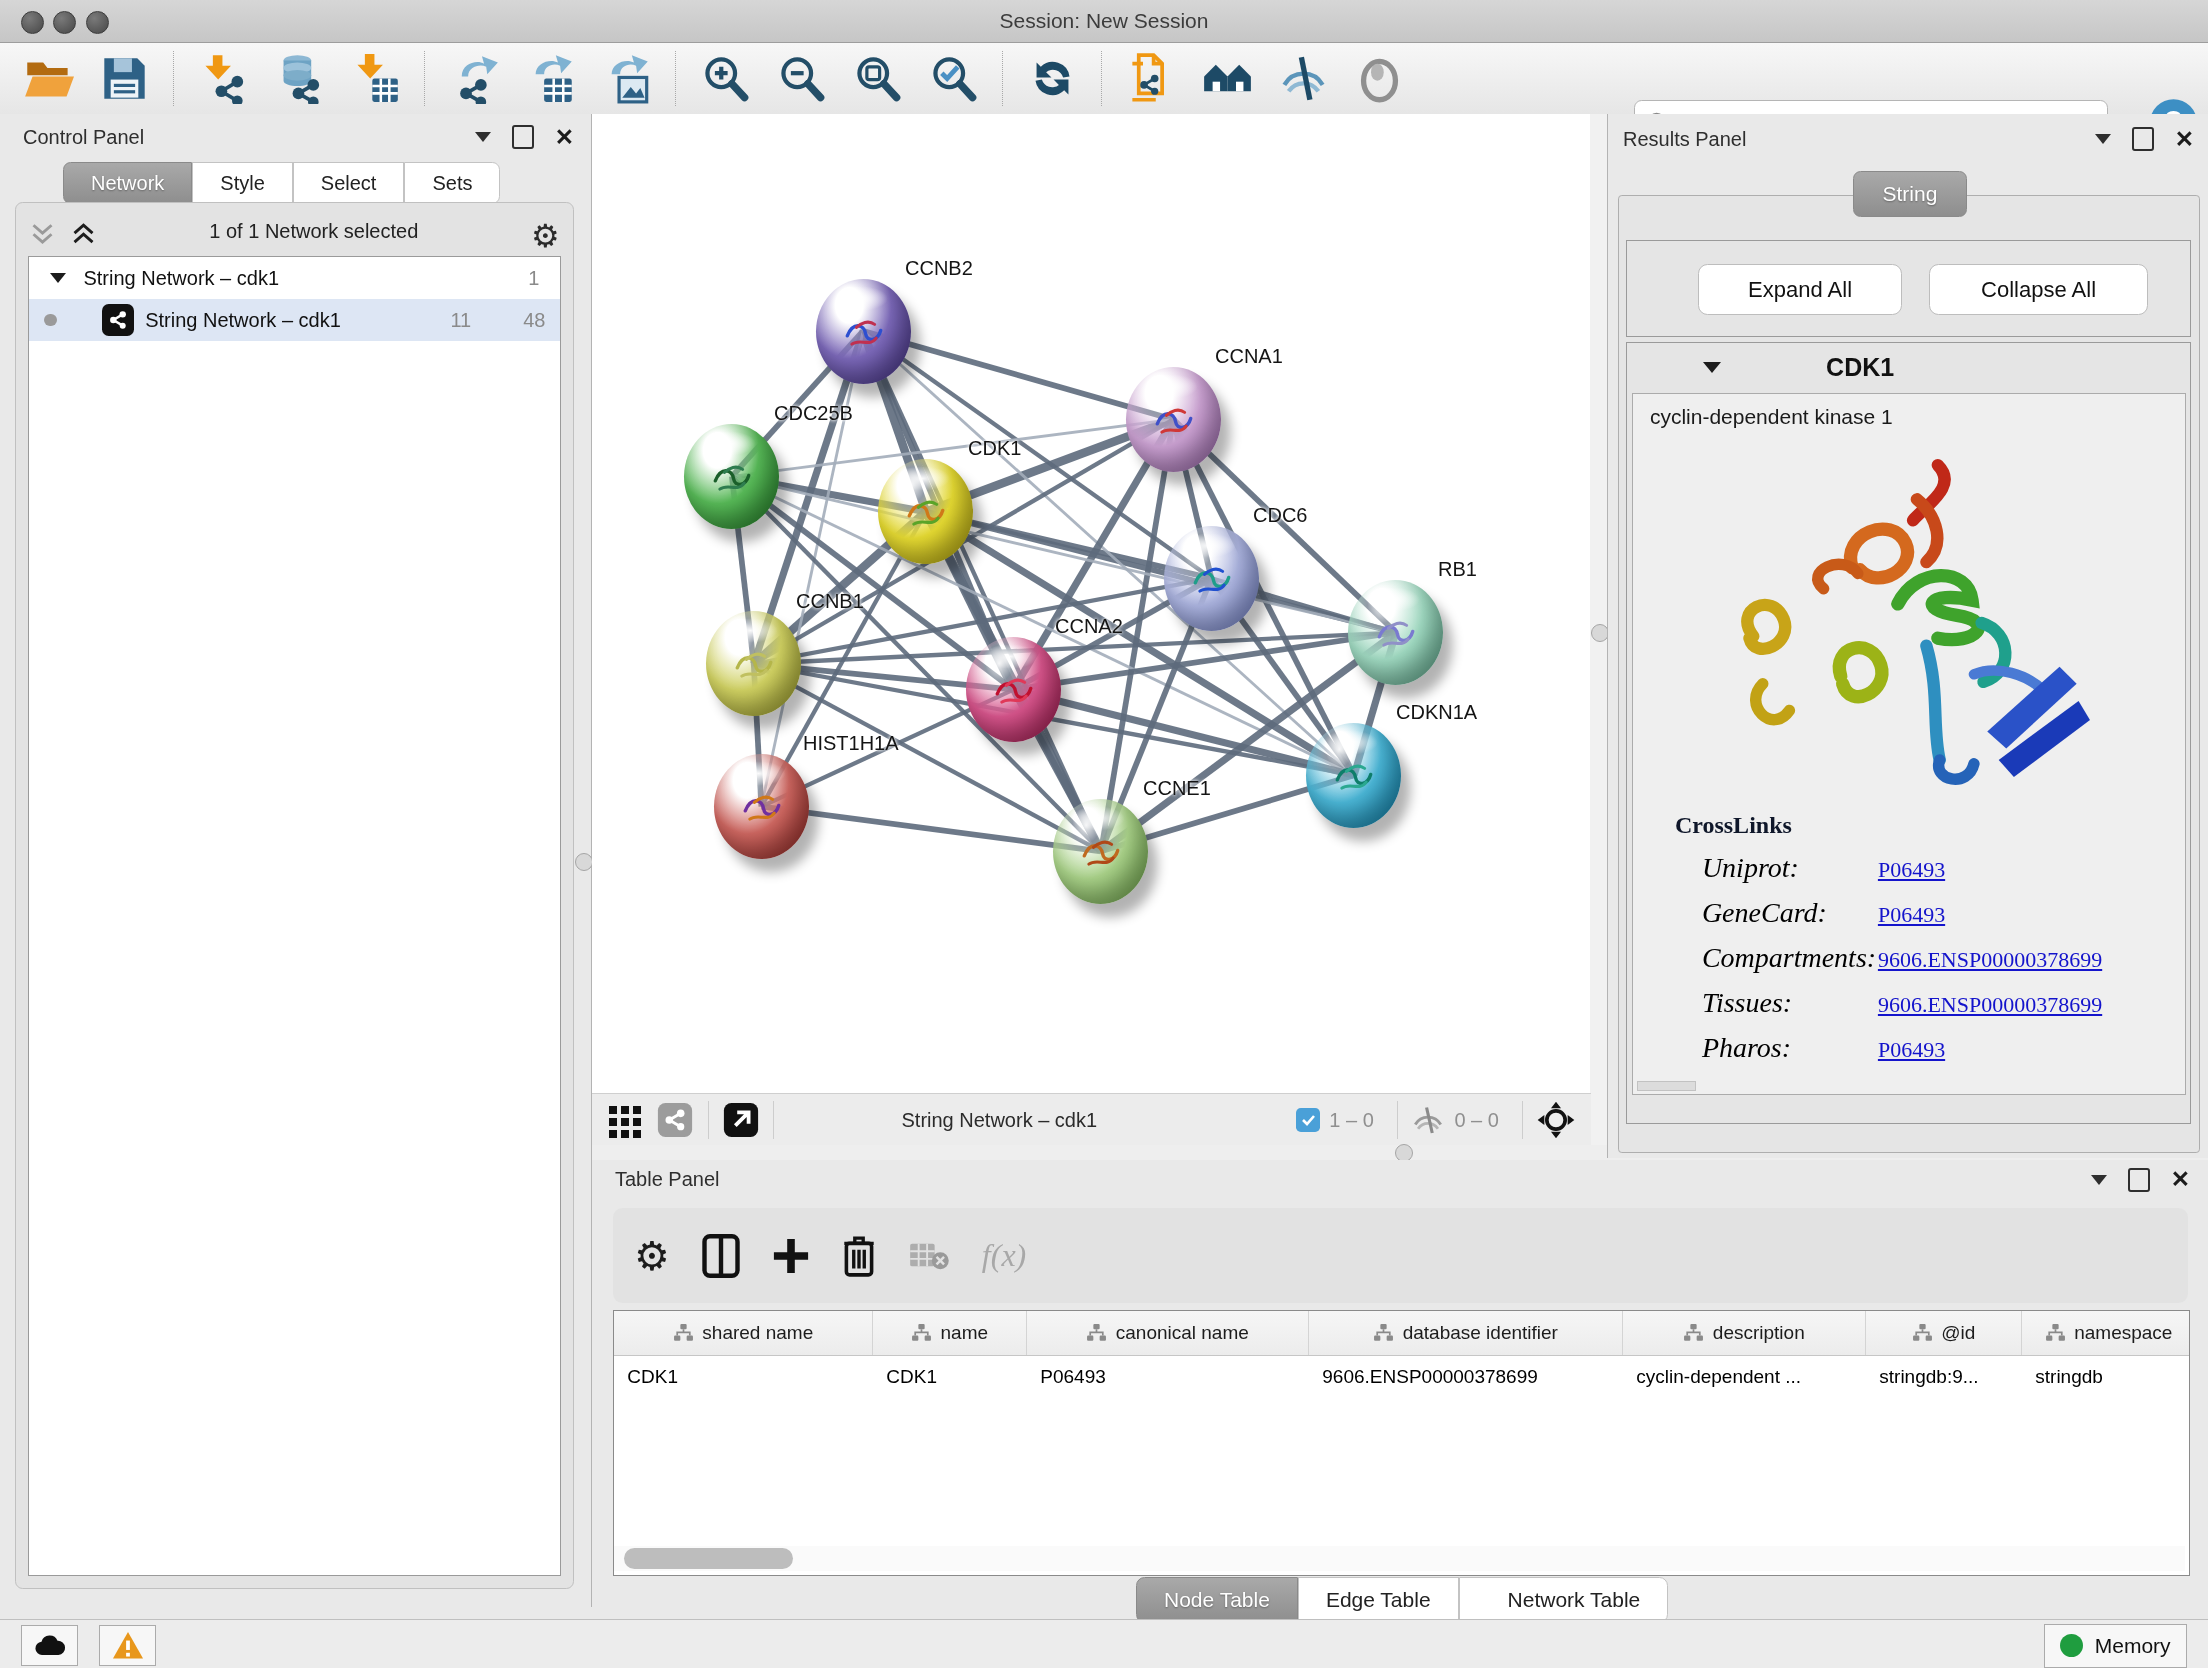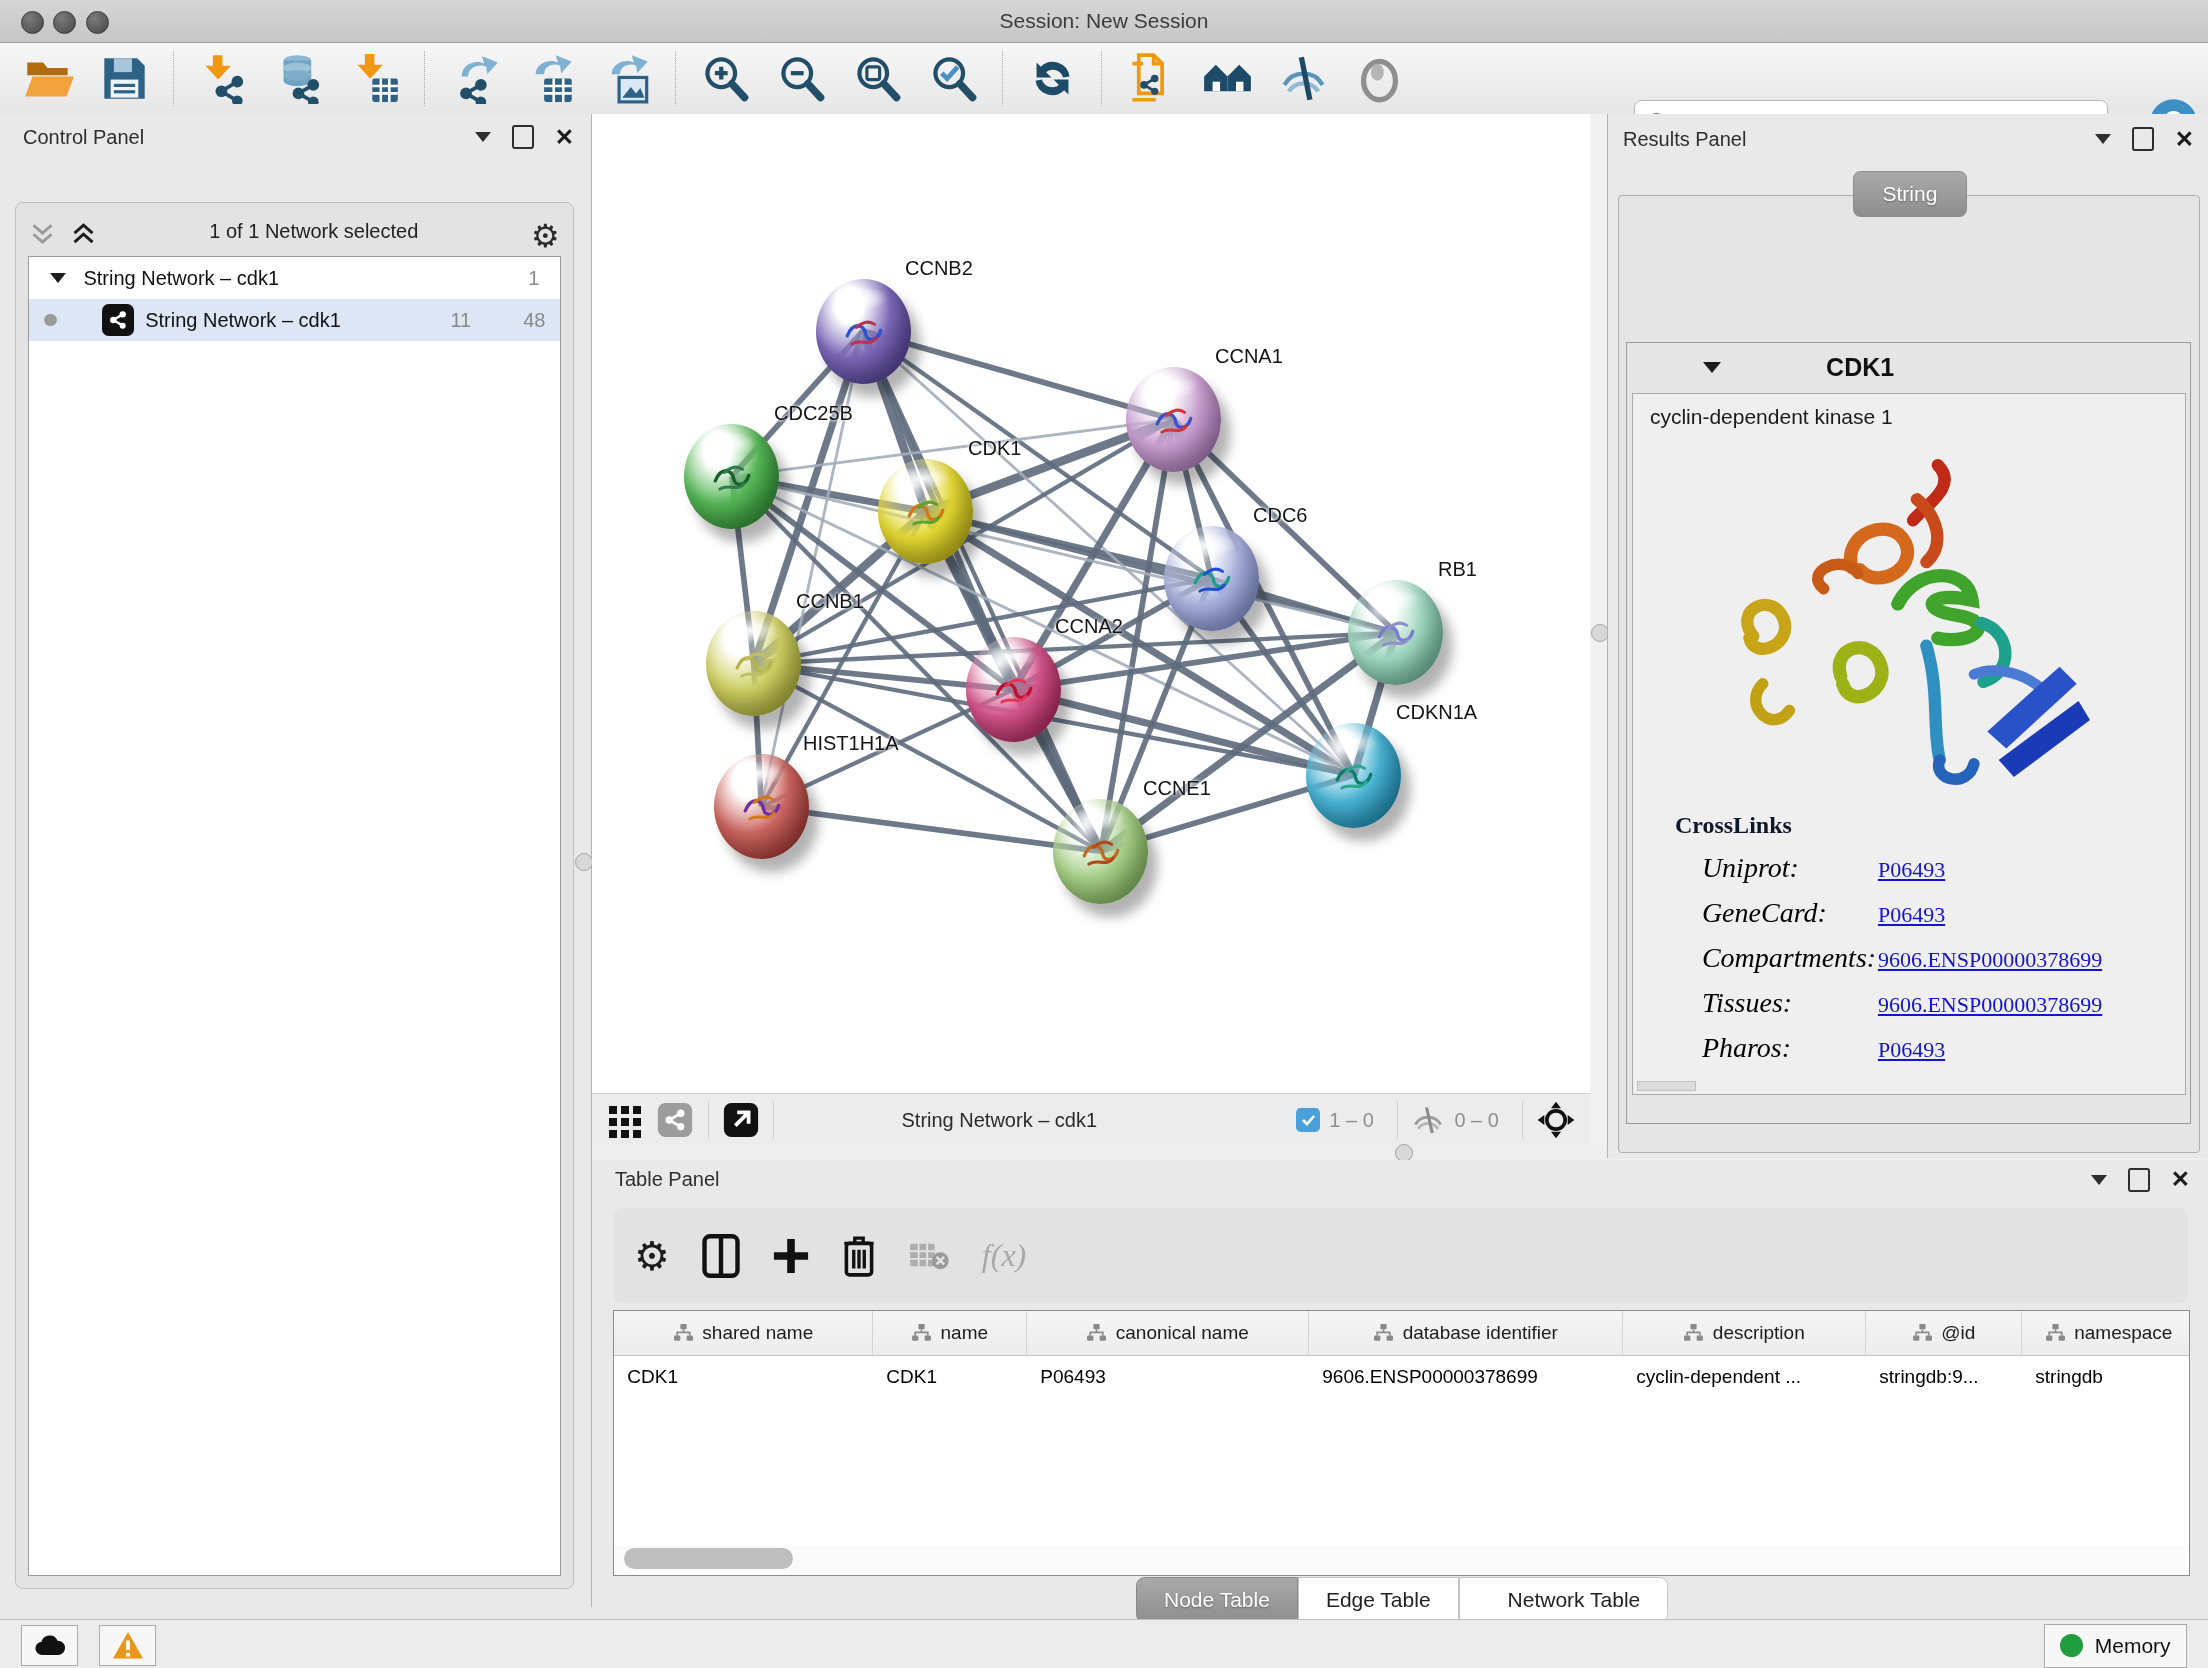--- a/index.html
+++ b/index.html
@@ -267,20 +267,26 @@
 
 <div id="control-panel">
   <div id="cp-header">
     <span class="panel-head">Control Panel</span>
     <span class="phicons">
       <span class="tri"></span>
       <span class="box"></span>
       <span class="x">✕</span>
     </span>
   </div>
+  <div id="cp-tabs">
+    <div class="tabbtn sel">Network</div>
+    <div class="tabbtn">Style</div>
+    <div class="tabbtn">Select</div>
+    <div class="tabbtn">Sets</div>
+  </div>
   <div id="cp-outer">
     <div id="cp-status">
       <svg width="27" height="28.5" viewBox="0 0 24 24">
         <path d="M4 4l8 7 8-7M4 12l8 7 8-7" fill="none" stroke="#9a9a9a" stroke-width="2.6"></path>
         </svg>
       <svg width="27" height="28.5" viewBox="0 0 24 24" style="margin-left:13.3px">
         <path d="M4 11l8-7 8 7M4 19l8-7 8 7" fill="none" stroke="#1c1c1c" stroke-width="2.6"></path>
         </svg>
       <span class="stxt">1 of 1 Network selected</span>
       <span style="font-size:32px;color:#2b2b2b;line-height:1">⚙</span>
@@ -507,20 +513,24 @@
   <div id="rp-header">
     <span class="panel-head">Results Panel</span>
     <span class="phicons">
       <span class="tri"></span>
       <span class="box"></span>
       <span class="x">✕</span>
     </span>
   </div>
   <div id="rp-tab">String</div>
   <div id="rp-outer">
+    <div id="rp-btnbox">
+      <div class="rp-btn" style="left:71px;width:202px">Expand All</div>
+      <div class="rp-btn" style="left:302px;width:217px">Collapse All</div>
+    </div>
     <div id="rp-genebox">
       <div id="rp-genehead">
         <span class="tri"></span>
         <span id="rp-genename">CDK1</span>
       </div>
       <div id="rp-content">
         <div id="rp-desc">cyclin-dependent kinase 1</div>
         <svg id="protein-img" width="409" height="352" viewBox="0 0 430 370">
           <g fill="none" stroke-linecap="round">
             <path d="M250 20 C272 42 238 62 224 78" stroke="#c02818" stroke-width="13"></path>

